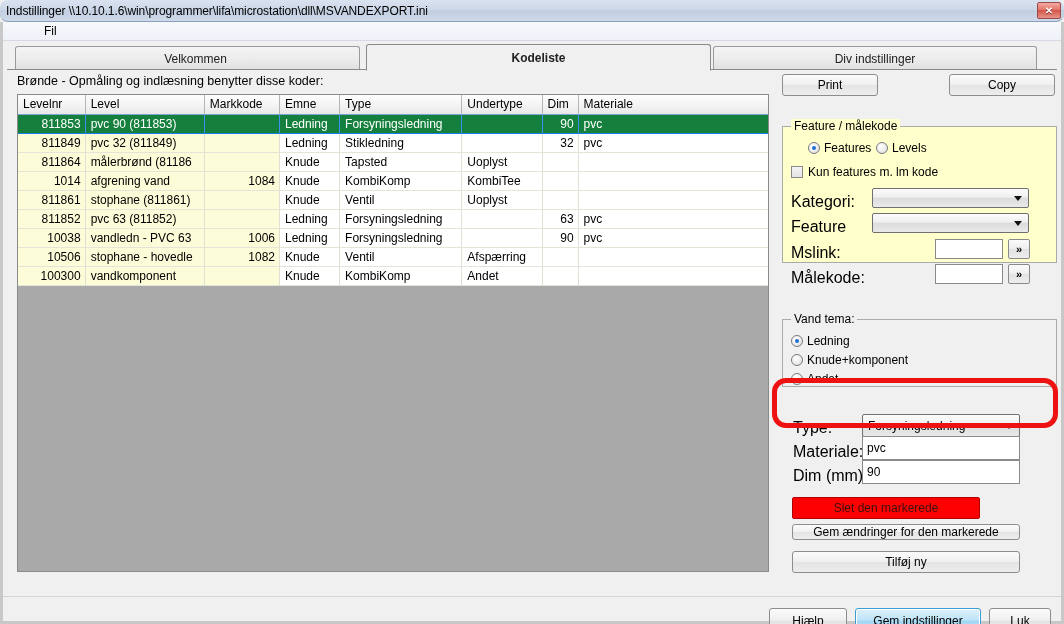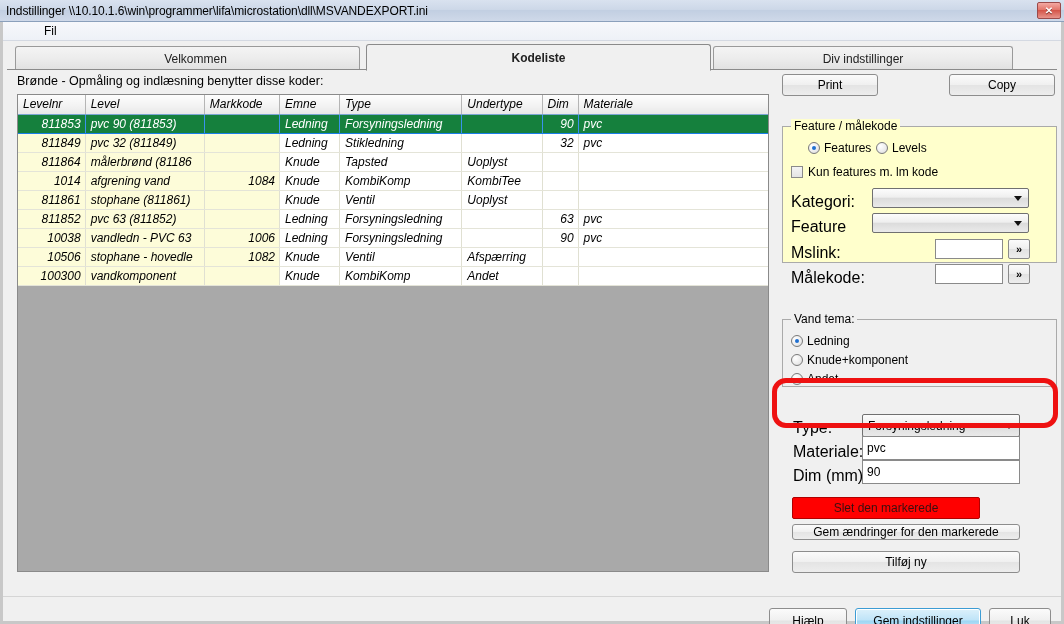--- a/index.html
+++ b/index.html
@@ -16,21 +16,21 @@
     position: relative;
     width: 1064px; height: 624px;
     background: #f0f0f0;
   }
 
   
   .titlebar {
     position: absolute; left: 0; top: 0; width: 1064px; height: 22px;
     background: linear-gradient(to bottom, #d9e2ef 0%, #cdd8e8 45%, #c2cfe2 50%, #cfd9e9 100%);
     border-bottom: 1px solid #8ba0bb;
-    display: flex; align-items: center;
+    display: flex; align-items: center; border-radius: 8px;
   }
   .titlebar-text {
     margin-left: 6px;
     font-size: 12px;
     color: #000;
     white-space: nowrap;
     letter-spacing: -0.1px;
   }
   .close-btn {
     position: absolute; right: 3px; top: 2px;
@@ -87,21 +87,21 @@
   .tab.active {
     background: #f0f0f0;
     font-weight: bold;
     border: 1px solid #8a8a8a;
     border-bottom: 1px solid #f0f0f0;
     top: 0px; height: 27px;
     z-index: 3;
   }
   .tab-t1 { left: 8px;   width: 345px; padding-left: 16px; }
   .tab-t2 { left: 359px; width: 345px; z-index: 3;}
-  .tab-t3 { left: 706px; width: 300px; }
+  .tab-t3 { left: 706px; width: 324px; }
 
   .tab-underline {
     position: absolute; left: 4px; top: 47px;
     width: 1050px; height: 1px;
     background: #8a8a8a;
   }
 
   
   .left-pane {
     position: absolute; left: 8px; top: 52px;
@@ -118,21 +118,20 @@
     width: 752px; height: 478px;
     border: 1px solid #8a8a8a;
     background: #a9a9a9;
     overflow: hidden;
   }
   table.grid {
     border-collapse: collapse;
     width: 752px;
     table-layout: fixed;
     font-size: 12px;
-    font-style: italic;
   }
   table.grid th {
     background: linear-gradient(to bottom, #fdfdfd 0%, #f2f2f2 60%, #e8e8e8 100%);
     border-right: 1px solid #b5b5b5;
     border-bottom: 1px solid #7aa5d2;
     font-weight: normal;
     text-align: left;
     padding: 2px 4px 2px 5px;
     height: 19px;
     color: #000;

